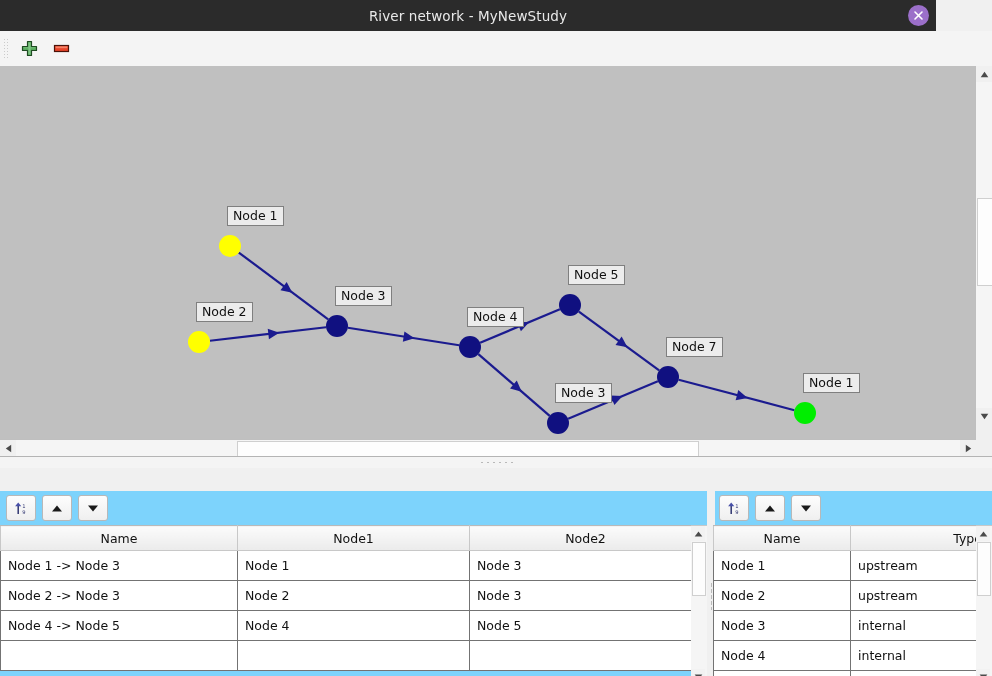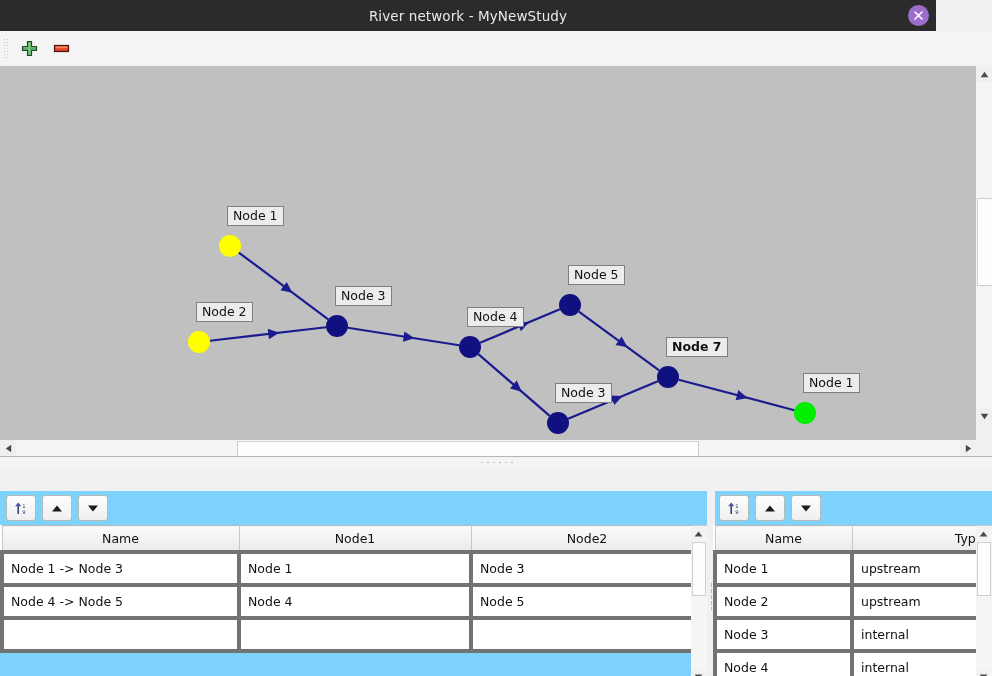--- a/index.html
+++ b/index.html
@@ -82,21 +82,21 @@
   .pbtn{width:28px;height:24px;margin-left:6px;background:linear-gradient(#fdfdfd,#efefef);
      border:1px solid #b8b8b8;border-radius:3px;display:flex;align-items:center;justify-content:center;
      cursor:pointer;}
 
   table.grid{position:absolute;left:0;top:34px;border-collapse:collapse;table-layout:fixed;
      background:#fff;font-size:12.5px;}
   table.grid th{
      background:linear-gradient(#fbfbfb,#ebebeb);
      border:1px solid #c8c8c8;border-top:1px solid #b9b9b9;
      font-weight:normal;font-size:12.5px;color:#111;height:22px;text-align:center;}
-  table.grid td{border:4px solid #737373;height:29px;padding:0 7px;color:#111;
+  table.grid td{border:1px solid #737373;height:29px;padding:0 7px;color:#111;
      white-space:nowrap;overflow:hidden;text-overflow:ellipsis;}
   table.grid tr{cursor:pointer;}
 
   .grid-vscroll{position:absolute;top:34px;width:16px;background:#f5f5f5;
      border:1px solid #c8c8c8;border-left:none;}
   .grid-vscroll .gthumb{position:absolute;left:1px;width:12px;background:#fdfdfd;border:1px solid #cfcfcf;}
   .gs-arrow{position:absolute;left:0;width:14px;height:15px;display:flex;align-items:center;
      justify-content:center;cursor:pointer;background:#f2f2f2;}
   .clip{position:absolute;overflow:hidden;}
 </style>
@@ -158,21 +158,21 @@
           <circle cx="668" cy="311" r="11" fill="#101080"></circle>
           <circle cx="805" cy="347" r="11" fill="#00ee00"></circle>
         </svg>
       <div id="node-layer">
           <div class="nodelabel" style="left: 227px; top: 140px;">Node 1</div>
           <div class="nodelabel" style="left: 196px; top: 236px;">Node 2</div>
           <div class="nodelabel" style="left: 335px; top: 220px;">Node 3</div>
           <div class="nodelabel" style="left: 467px; top: 241px;">Node 4</div>
           <div class="nodelabel" style="left: 568px; top: 199px;">Node 5</div>
           <div class="nodelabel" style="left: 555px; top: 317px;">Node 3</div>
-          <div class="nodelabel" style="left: 666px; top: 271px; font-weight: bold;">Node 7</div>
+          <div class="nodelabel" style="left: 666px; top: 271px;">Node 7</div>
           <div class="nodelabel" style="left: 803px; top: 307px;">Node 1</div>
         </div>
     </div>
 
     <div class="vscroll">
       <div class="trough"></div>
       <div class="sb-arrow" style="top:0">
         <svg width="9" height="7" viewBox="0 0 9 7">
           <path d="M4.5 0.8 L8.3 6.2 L0.7 6.2 Z" fill="#4a4a4a"></path>
           </svg>
@@ -239,20 +239,25 @@
                 <th style="width: 229px;">Node2</th>
               </tr>
             </thead>
             <tbody>
               <tr>
                 <td style="width: 234px;">Node 1 -&gt; Node 3</td>
                 <td style="width: 229px;">Node 1</td>
                 <td style="width: 229px;">Node 3</td>
               </tr>
               <tr>
+                <td style="width: 234px;">Node 2 -&gt; Node 3</td>
+                <td style="width: 229px;">Node 2</td>
+                <td style="width: 229px;">Node 3</td>
+              </tr>
+              <tr>
                 <td style="width: 234px;">Node 4 -&gt; Node 5</td>
                 <td style="width: 229px;">Node 4</td>
                 <td style="width: 229px;">Node 5</td>
               </tr>
               <tr>
                 <td style="width: 234px;"></td>
                 <td style="width: 229px;"></td>
                 <td style="width: 229px;"></td>
               </tr>
             </tbody>

